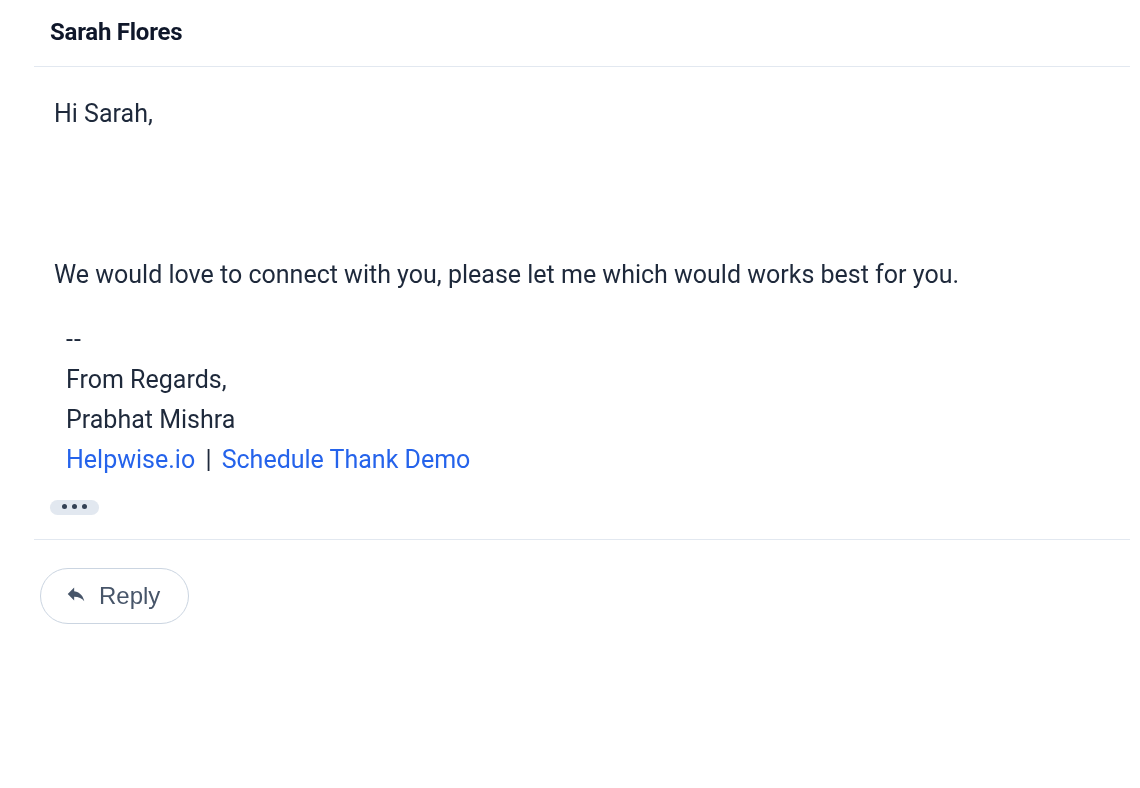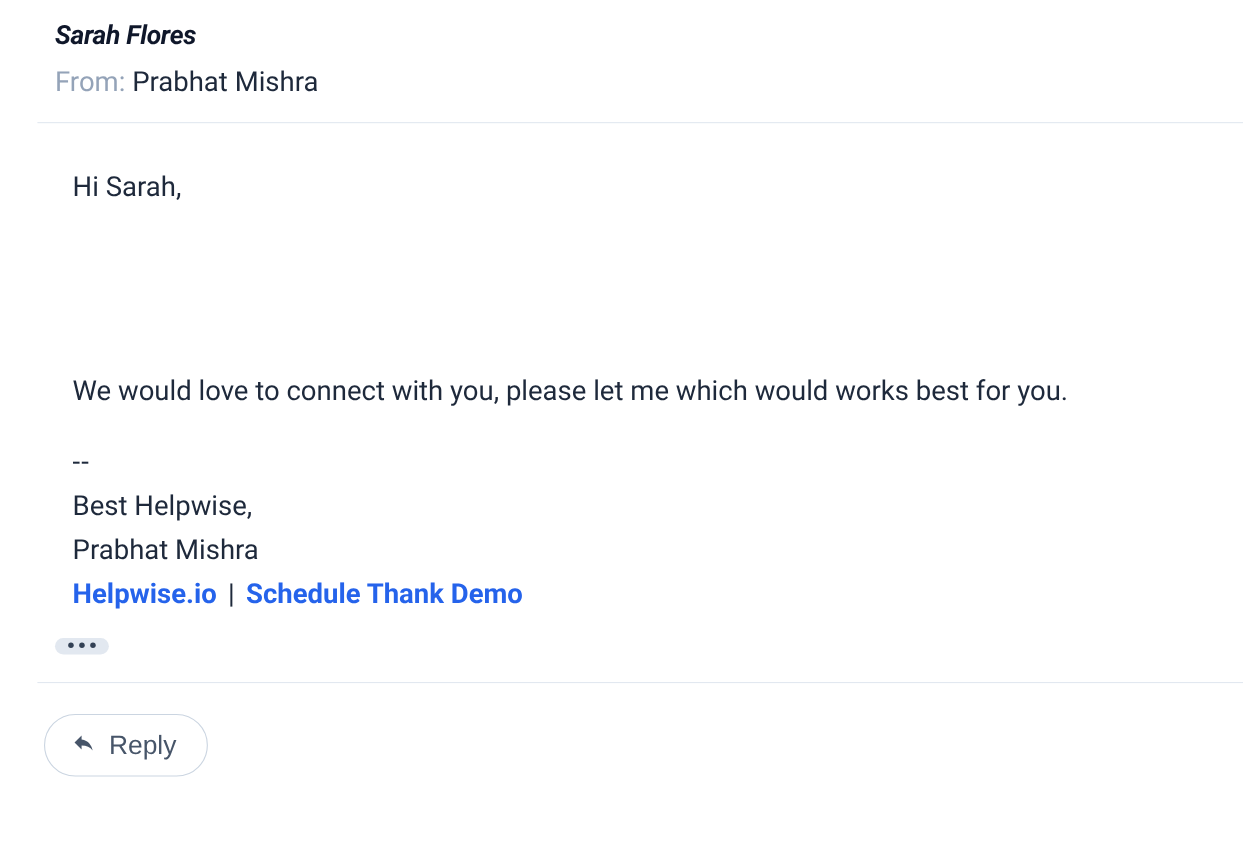--- a/index.html
+++ b/index.html
@@ -29,61 +29,59 @@
 
   .header{
     padding:18px 16px 20px 16px;
     border-bottom:1px solid var(--rule);
   }
   .to-name{
     font-size:24px;
     font-weight:700;
     color:var(--ink-strong);
     letter-spacing:-0.01em;
-    font-style:italic;
   }
   .from-line{
     margin-top:14px;
     font-size:25px;
     line-height:1.25;
   }
   .from-label{
     color:var(--muted);
   }
   .from-name{
     color:var(--ink);
   }
 
   .body{
     padding:22px 16px 18px 16px;
     font-size:25px;
     line-height:1.65;
     color:var(--ink);
     border-bottom:1px solid var(--rule);
   }
-  .body p{margin:16px;}
+  .body p{margin:4px;}
   .gap-sm{height:40px;}
   .gap-lg{height:72px;}
 
   .sig{
     margin-top:24px;
     padding-left:16px;
     font-size:25px;
     line-height:1.6;
   }
   .sig .dashes::before{
     content:"--";
     letter-spacing:1px;
   }
   .sig a,
   .sig .link{
     color:var(--link);
     text-decoration:none;
     cursor:pointer;
-    font-weight:bold;
   }
   .sig .pipe{
     color:var(--ink);
     padding:0 4px;
   }
 
   .more-pill{
     display:inline-flex;
     align-items:center;
     justify-content:center;
@@ -119,35 +117,31 @@
   }
   .btn-reply svg{width:22px;height:22px;fill:#475569;}
 </style>
 </head>
 <body>
 
 <div class="wrap">
 
   <div class="header">
     <div class="to-name">Sarah Flores</div>
-    <div class="from-line">
-      <span class="from-label">From:</span>
-      <span class="from-name">Prabhat Mishra</span>
-    </div>
   </div>
 
   <div class="body">
     <p>Hi Sarah,</p>
     <div class="gap-lg"></div>
     <div class="gap-sm"></div>
     <p>We would love to connect with you, please let me which would works best for you.</p>
 
     <div class="sig">
       <div class="dashes"></div>
-      <div>Best Helpwise,</div>
+      <div>From Regards,</div>
       <div>Prabhat Mishra</div>
       <div>
         <span class="link">Helpwise.io</span>
         <span class="pipe">|</span>
         <span class="link">Schedule Thank Demo</span>
       </div>
     </div>
 
     <div class="more-pill" role="button" aria-label="Show trimmed content">
       <span style="display:inline-flex;gap:5px;">

